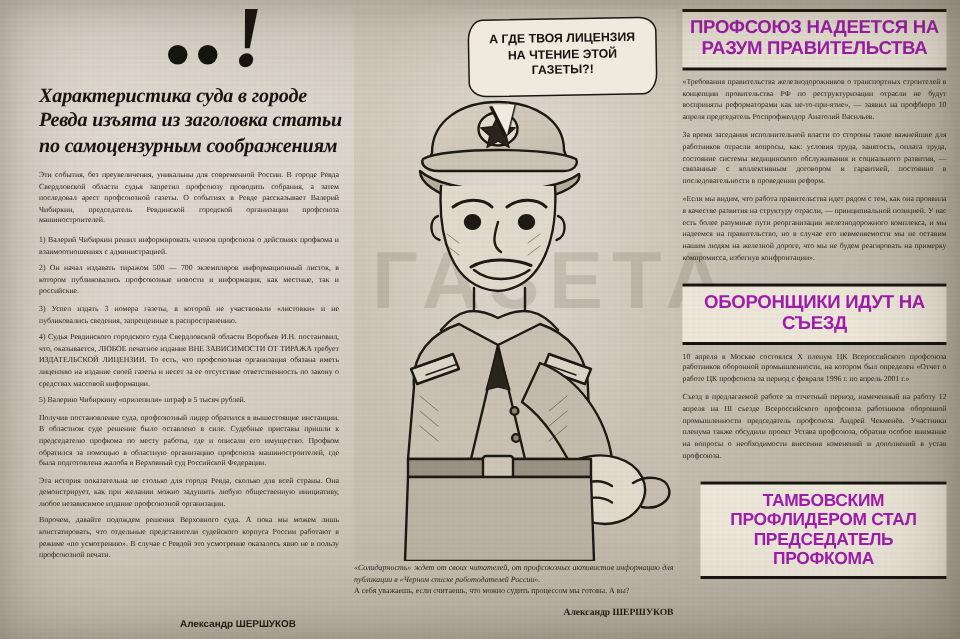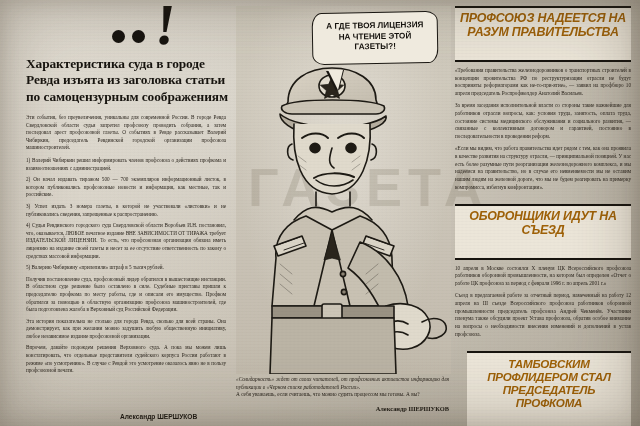--- a/index.html
+++ b/index.html
@@ -67,20 +67,21 @@
     position: absolute;
     border-radius: 50%;
     background: #16130f;
   }
   .dot.d1 { width: 13px; height: 13px; left: 2px; top: 22px; }
   .dot.d2 { width: 13px; height: 13px; left: 22px; top: 22px; }
 
   .headline {
     font-family: "Liberation Serif", serif;
     font-size: 13.4px;
+    font-style: italic;
     font-weight: bold;
     color: #17140f;
     line-height: 1.22;
     letter-spacing: -0.1px;
     margin-top: 2px;
     width: 203px;
   }
   .lede {
     margin-top: 9px;
     font-size: 5.2px;
@@ -184,29 +185,28 @@
     left: 455px;
     top: 6px;
     width: 176px;
     height: 414px;
   }
   .rc-block { position: relative; }
   .rc-title {
     background: #efe9dc;
     border-top: 2.5px solid #17140f;
     border-bottom: 2.5px solid #17140f;
-    padding: 4px 3px 20px;
+    padding: 4px 3px 5px;
     text-align: center;
     font-family: "Liberation Sans", sans-serif;
     font-weight: bold;
     font-size: 12.4px;
     line-height: 1.12;
     letter-spacing: -0.2px;
-    color: #a16207;
-    font-style: italic;
+    color: #a21caf;
   }
   .rc-title.small { font-size: 11.6px; margin-left: 12px; }
   .rc-body {
     margin-top: 5px;
     font-size: 5.2px;
     line-height: 1.5;
     color: #2a241c;
     text-align: justify;
   }
   .rc-body p { margin: 0 0 4px; }

